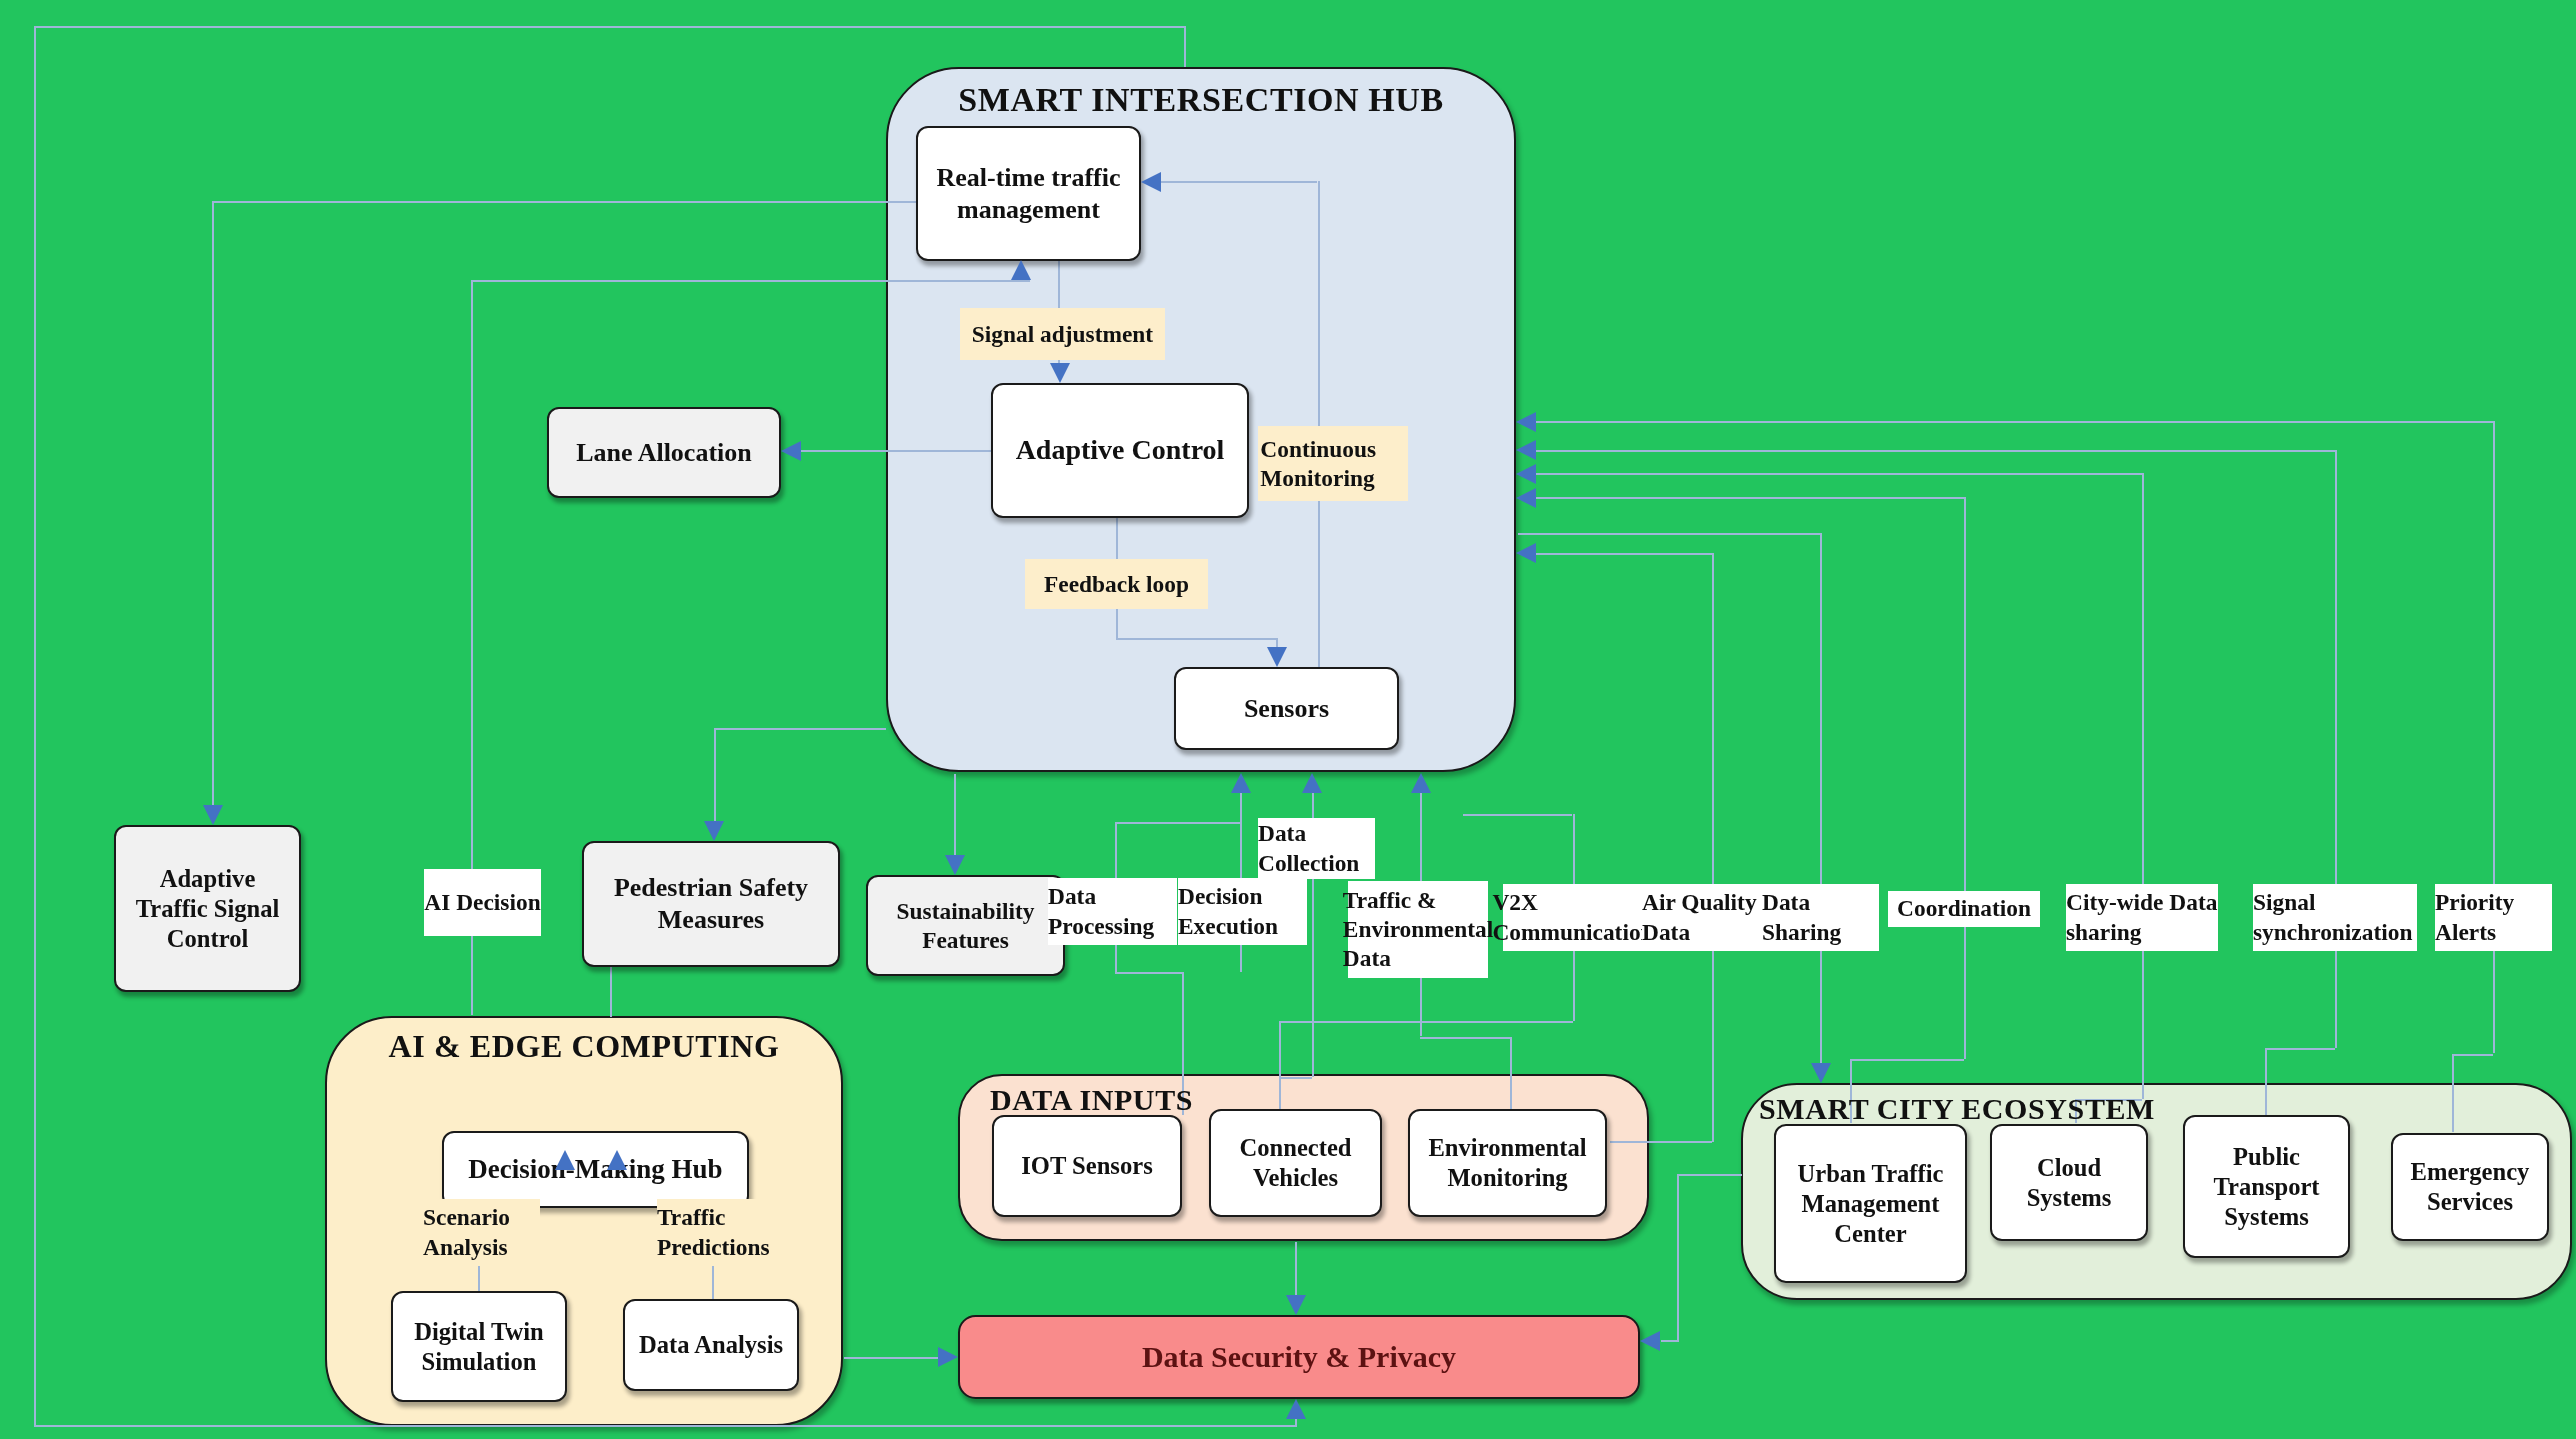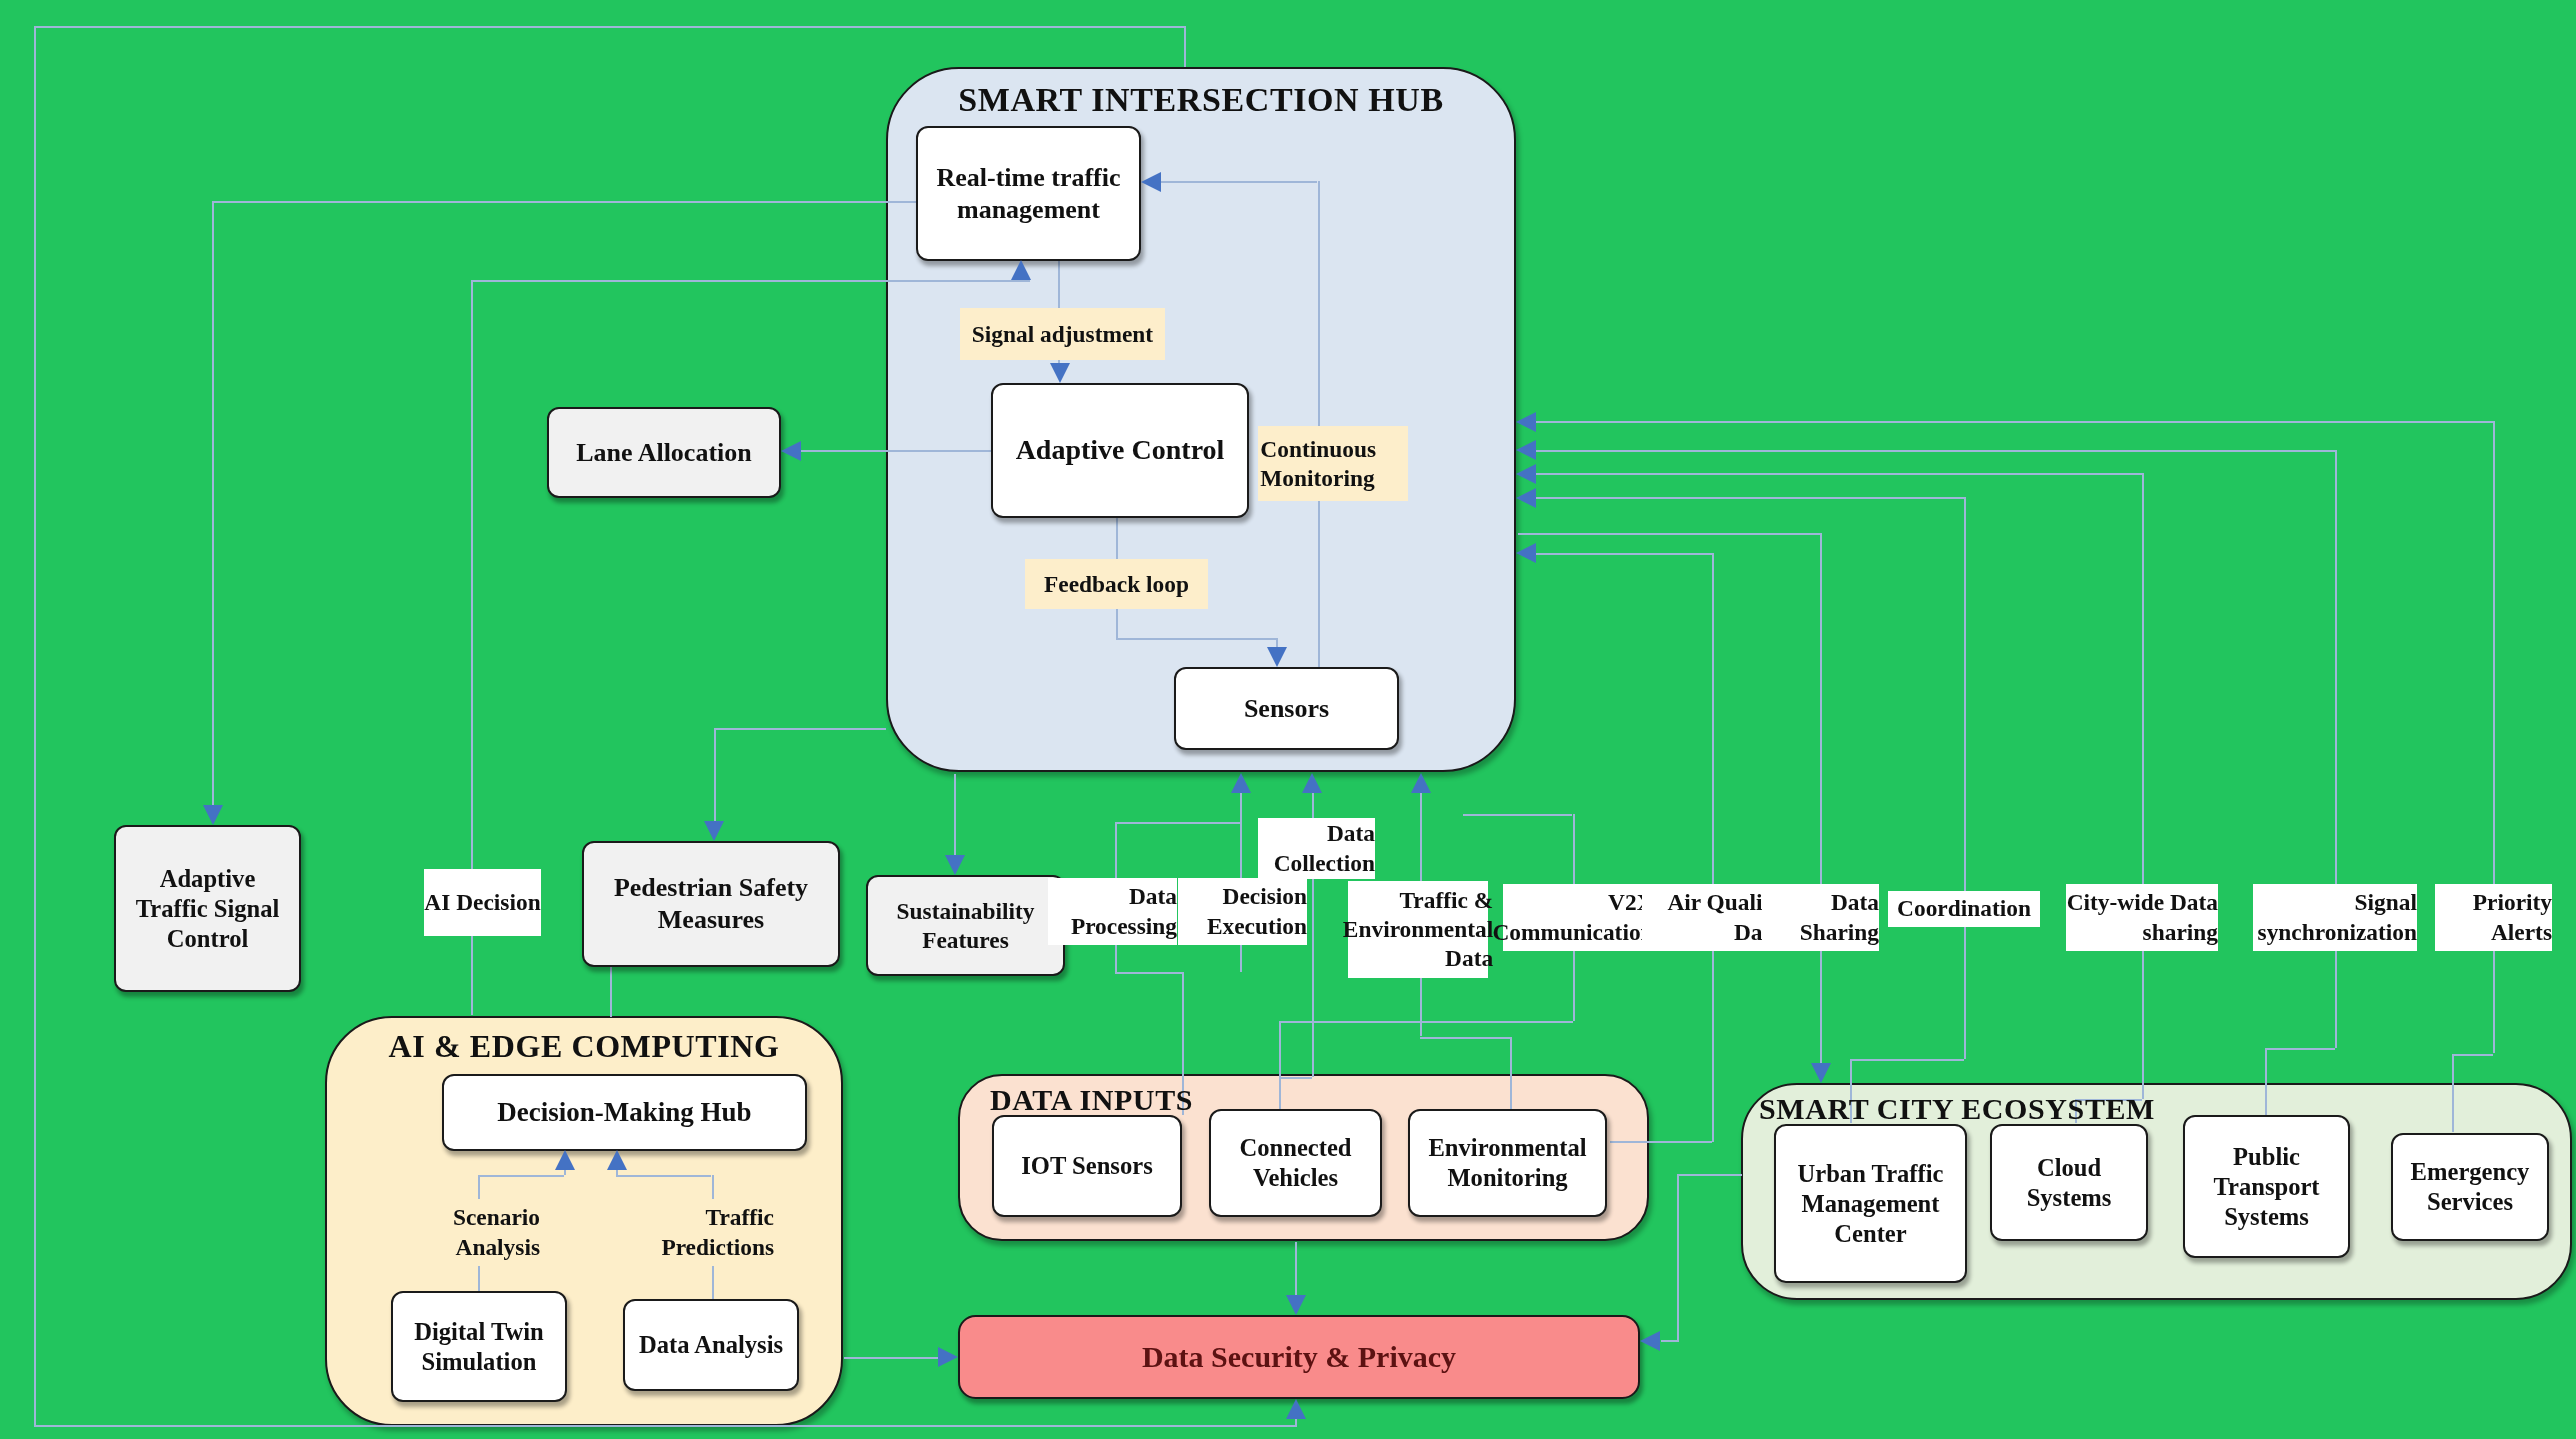--- a/index.html
+++ b/index.html
@@ -22,21 +22,21 @@
   .node{position:absolute;z-index:3;border:2.9px solid #1a1a1a;background:#fff;border-radius:12px;
         display:flex;align-items:center;justify-content:center;text-align:center;line-height:1.22;
         box-shadow:2.9px 4.1px 4.7px rgba(0,0,0,.33);padding:3.5px 8.2px;box-sizing:border-box;font-size:26px}
   .gray{background:#f1f1f1}
   .security{background:#f98b8b;color:#5c1212;font-size:30px;border-radius:17.6px}
 
   .tag{position:absolute;z-index:3;background:#fdeecb;display:flex;align-items:center;justify-content:center;
        text-align:left;line-height:1.2;font-size:23.4px;box-sizing:border-box;padding:2.3px}
 
   .lbl{position:absolute;z-index:4;background:#ffffff;display:flex;align-items:center;justify-content:center;
-       text-align:right;line-height:1.25;font-size:23.4px;box-sizing:border-box}
+       text-align:left;line-height:1.25;font-size:23.4px;box-sizing:border-box}
   .onyellow{background:#fdeec9}
 
   .ln{position:absolute;background:#9fb6d8;z-index:2}
   .arr{position:absolute;width:0;height:0;z-index:5}
   .a-up{border-left:10px solid transparent;border-right:10px solid transparent;border-bottom:20px solid #4472c4}
   .a-down{border-left:10px solid transparent;border-right:10px solid transparent;border-top:20px solid #4472c4}
   .a-left{border-top:10px solid transparent;border-bottom:10px solid transparent;border-right:20px solid #4472c4}
   .a-right{border-top:10px solid transparent;border-bottom:10px solid transparent;border-left:20px solid #4472c4}
 </style>
 </head>
@@ -185,21 +185,21 @@
   <div class="lbl" style="left:1258px;top:818px;width:117px;height:61px">Data Collection</div>
   <div class="lbl" style="left:1348px;top:881px;width:140px;height:97px">Traffic &amp; Environmental Data</div>
   <div class="lbl" style="left:1503px;top:884px;width:140px;height:67px">V2X Communication</div>
   <div class="lbl" style="left:1642px;top:884px;width:140px;height:67px">Air Quality Data</div>
   <div class="lbl" style="left:1762px;top:884px;width:117px;height:67px">Data Sharing</div>
   <div class="lbl" style="left:1888px;top:891px;width:152px;height:36px">Coordination</div>
   <div class="lbl" style="left:2066px;top:884px;width:152px;height:67px">City-wide Data sharing</div>
   <div class="lbl" style="left:2253px;top:884px;width:164px;height:67px">Signal synchronization</div>
   <div class="lbl" style="left:2435px;top:884px;width:117px;height:67px">Priority Alerts</div>
 
-  <div class="node" style="left:442px;top:1074px;width:365px;height:77px;font-size:27px">Decision-Making Hub</div>
+  <div class="node" style="left:442px;top:1131px;width:307px;height:77px;font-size:27px">Decision-Making Hub</div>
   <div class="lbl onyellow" style="left:423px;top:1199px;width:117px;height:67px">Scenario Analysis</div>
   <div class="lbl onyellow" style="left:657px;top:1199px;width:117px;height:67px">Traffic Predictions</div>
   <div class="node" style="left:391px;top:1291px;width:176px;height:111px;font-size:24.6px">Digital Twin Simulation</div>
   <div class="node" style="left:623px;top:1299px;width:176px;height:92px;font-size:24.6px">Data Analysis</div>
 
   <div class="node" style="left:992px;top:1115px;width:190px;height:102px;font-size:24.6px">IOT Sensors</div>
   <div class="node" style="left:1209px;top:1109px;width:173px;height:108px;font-size:24.6px">Connected Vehicles</div>
   <div class="node" style="left:1408px;top:1109px;width:199px;height:108px;font-size:24.6px">Environmental Monitoring</div>
 
   <div class="node" style="left:1774px;top:1124px;width:193px;height:159px;font-size:24.6px">Urban Traffic Management Center</div>

